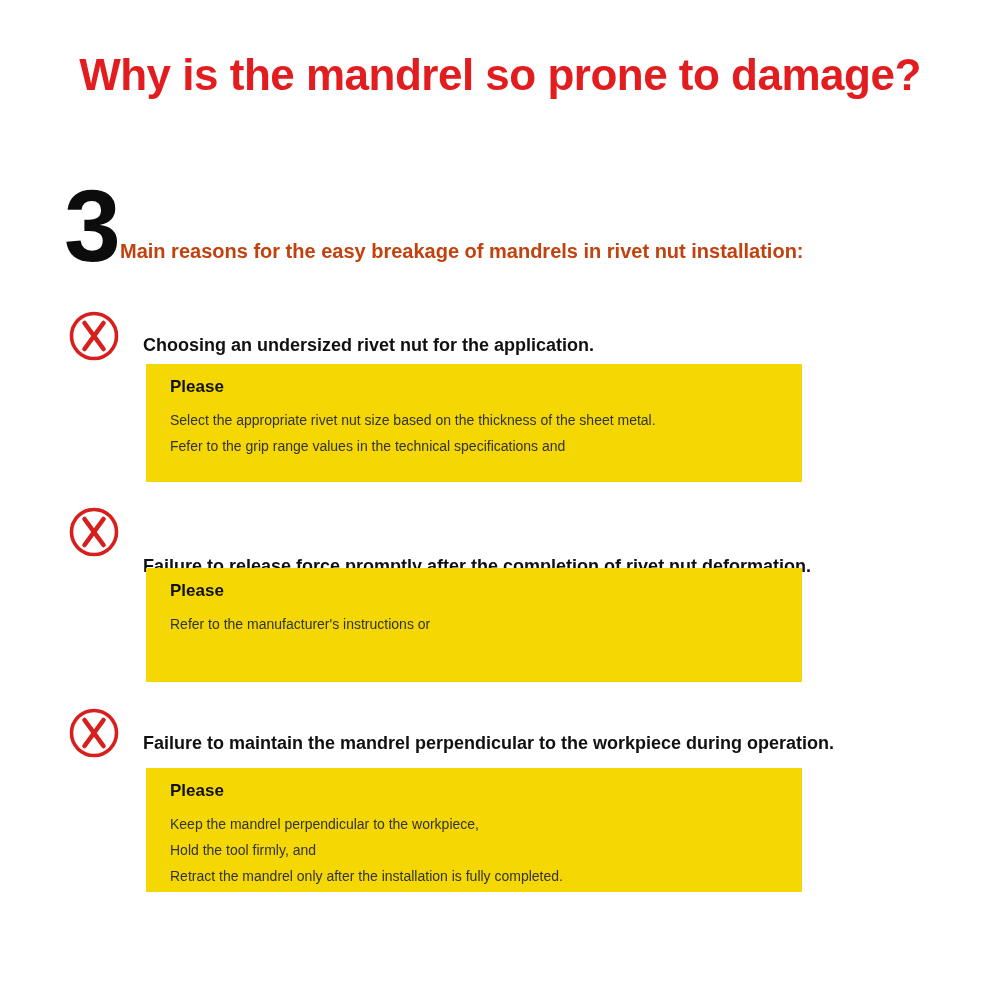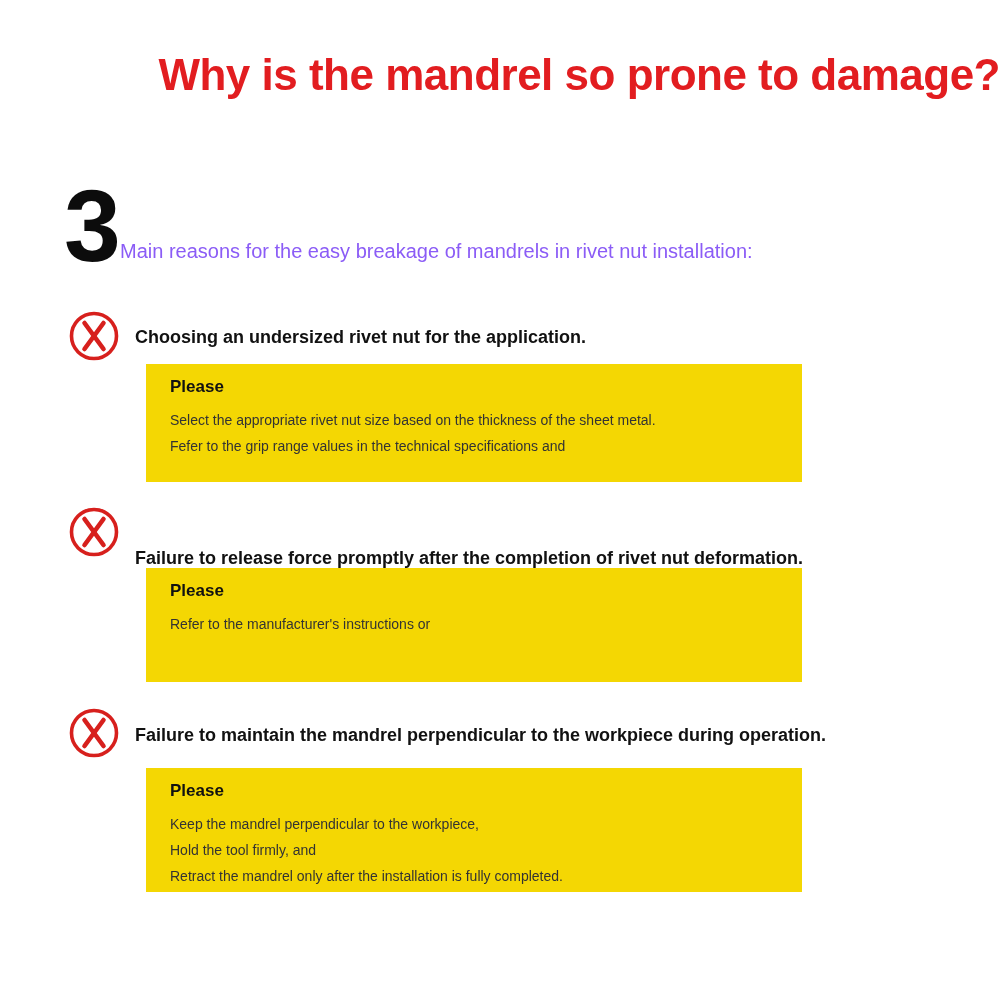--- a/index.html
+++ b/index.html
@@ -10,21 +10,21 @@
     background: #ffffff;
     font-family: "Liberation Sans", sans-serif;
     overflow: hidden;
   }
   .page-title {
     position: absolute;
     top: 50px;
     left: 0;
     width: 100%;
     margin: 0;
-    text-align: right;
+    text-align: center;
     font-size: 44px;
     font-weight: 700;
     letter-spacing: -0.5px;
     color: var(--title-red, #E21D20);
     white-space: nowrap;
   }
   .big-number {
     position: absolute;
     top: 175px;
     left: 64px;
@@ -33,36 +33,36 @@
     font-weight: 700;
     line-height: 1;
     color: #0c0c0c;
   }
   .intro-subtitle {
     position: absolute;
     top: 240px;
     left: 120px;
     margin: 0;
     font-size: 20px;
-    font-weight: 400;
-    color: #8b5cf6;
+    font-weight: 700;
+    color: #c2410c;
     white-space: nowrap;
   }
   .badge {
     position: absolute;
     left: 68px;
     width: 52px;
     height: 52px;
     color: var(--icon-red, #D7201D);
   }
   .badge svg { display: block; width: 100%; height: 100%; }
   .reason-heading {
     position: absolute;
     left: 135px;
-    margin: 0;
+    margin: 8px;
     font-size: 18px;
     font-weight: 700;
     color: #111111;
     white-space: nowrap;
   }
   .note {
     position: absolute;
     left: 146px;
     width: 656px;
     box-sizing: border-box;

